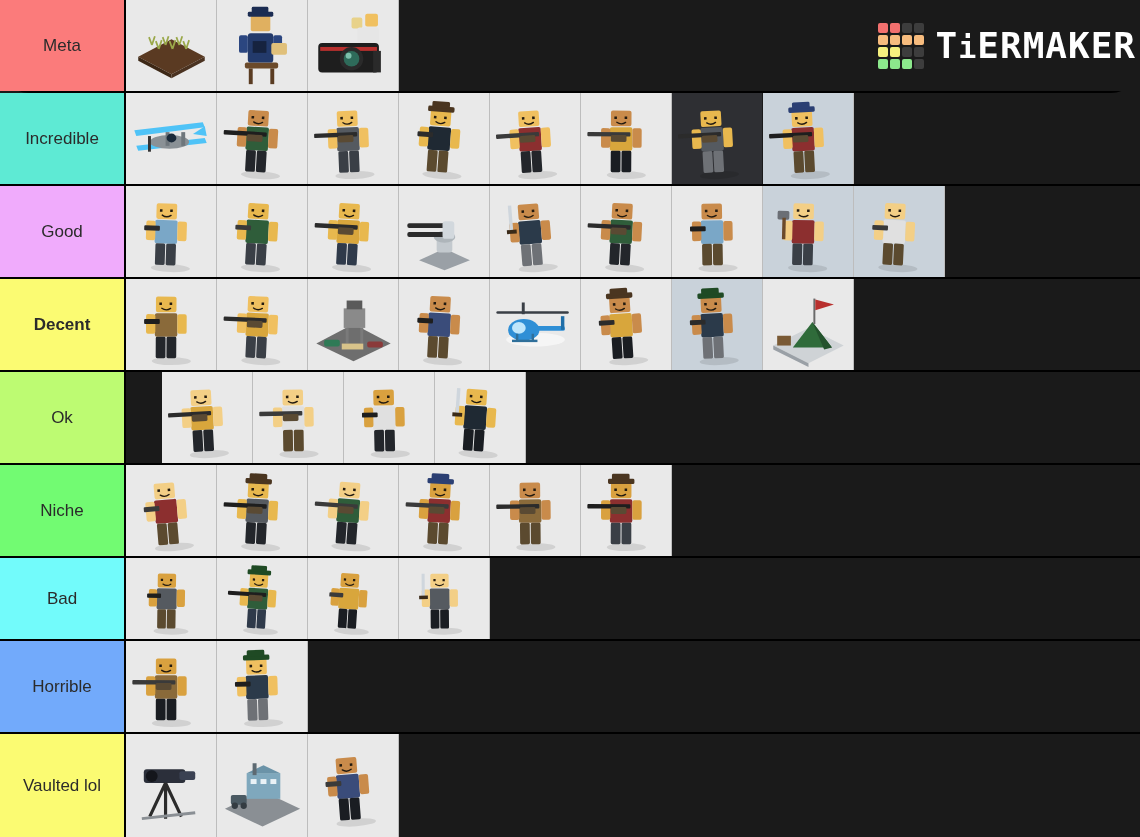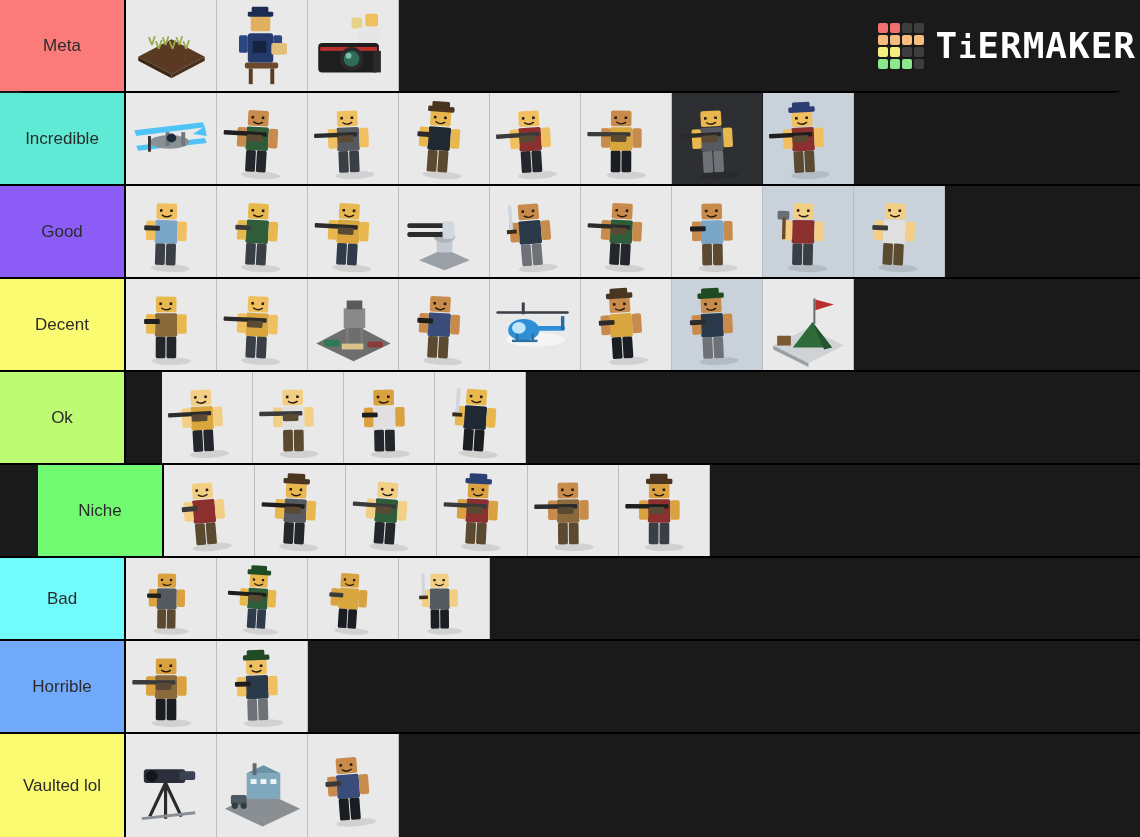--- a/index.html
+++ b/index.html
@@ -310,21 +310,21 @@
       <rect x="30" y="59" width="10" height="22" rx="1.5" fill="#5b4a2f"></rect>
       <rect x="41" y="59" width="10" height="22" rx="1.5" fill="#5b4a2f"></rect>
       <rect x="6" y="40" width="44" height="4.5" rx="1" fill="#1e1e1e"></rect>
          <rect x="30" y="43" width="16" height="7" rx="1.5" fill="#5a4a33"></rect>
     </g>
   </svg>
         </div>
       </div>
     </div>
     <div class="tier-row" style="height: 93px;">
-      <div class="tier-label" style="background: #8b5cf6;">Good</div>
+      <div class="tier-label" style="background: #f0abfc;">Good</div>
       <div class="tier-items">
         <div class="tile">
           <svg viewBox="0 0 91 93" xmlns="http://www.w3.org/2000/svg">
     <g transform="translate(45 48) rotate(1.8) translate(-45 -48)">
       <ellipse cx="46" cy="84" rx="20" ry="4" fill="#000" opacity="0.10"></ellipse>
       <rect x="30" y="18" width="21" height="16" rx="2" fill="#f0c060"></rect>
 
       <rect x="33.5" y="24" width="2.6" height="2.6" fill="#221a10"></rect>
       <rect x="44" y="24" width="2.6" height="2.6" fill="#221a10"></rect>
       <path d="M36 30 q4.5 3.2 9 0" stroke="#221a10" stroke-width="1.4" fill="none" stroke-linecap="round"></path>
@@ -474,21 +474,21 @@
       <rect x="20" y="36" width="9.5" height="20" rx="2" fill="#f3cf86"></rect>
       <rect x="52" y="36" width="9.5" height="20" rx="2" fill="#f3cf86"></rect>
       <rect x="30" y="59" width="10" height="22" rx="1.5" fill="#5b4a2f"></rect>
       <rect x="41" y="59" width="10" height="22" rx="1.5" fill="#5b4a2f"></rect>
       <rect x="18" y="41" width="16" height="5" rx="1" fill="#3a3a3a"></rect>
     </g>
   </svg>
         </div>
       </div>
     </div>
-    <div class="tier-row" style="height: 93px;">
+    <div class="tier-row" style="height: 93px; font-weight: bold;">
       <div class="tier-label" style="background: rgb(251, 251, 114);">Decent</div>
       <div class="tier-items">
         <div class="tile">
           <svg viewBox="0 0 91 93" xmlns="http://www.w3.org/2000/svg">
     <g transform="translate(45 48) rotate(0.3) translate(-45 -48)">
       <ellipse cx="46" cy="84" rx="20" ry="4" fill="#000" opacity="0.10"></ellipse>
       <rect x="30" y="18" width="21" height="16" rx="2" fill="#e8b84e"></rect>
 
       <rect x="33.5" y="24" width="2.6" height="2.6" fill="#221a10"></rect>
       <rect x="44" y="24" width="2.6" height="2.6" fill="#221a10"></rect>
@@ -695,21 +695,21 @@
       <rect x="52" y="36" width="9.5" height="20" rx="2" fill="#e8b84e"></rect>
       <rect x="30" y="59" width="10" height="22" rx="1.5" fill="#1a1d22"></rect>
       <rect x="41" y="59" width="10" height="22" rx="1.5" fill="#1a1d22"></rect>
       <rect x="20" y="18" width="3.5" height="26" fill="#cfd6dd"></rect>
               <rect x="17" y="43" width="10" height="4" fill="#3a2a18"></rect>
     </g>
   </svg>
         </div>
       </div>
     </div>
-    <div class="tier-row" style="height: 93px; padding-left: 38px;">
+    <div class="tier-row" style="height: 93px;">
       <div class="tier-label" style="background: rgb(114, 251, 114);">Niche</div>
       <div class="tier-items">
         <div class="tile">
           <svg viewBox="0 0 91 93" xmlns="http://www.w3.org/2000/svg">
     <g transform="translate(45 48) rotate(-4.8) translate(-45 -48)">
       <ellipse cx="46" cy="84" rx="20" ry="4" fill="#000" opacity="0.10"></ellipse>
       <rect x="30" y="18" width="21" height="16" rx="2" fill="#f3cf86"></rect>
 
       <rect x="33.5" y="24" width="2.6" height="2.6" fill="#221a10"></rect>
       <rect x="44" y="24" width="2.6" height="2.6" fill="#221a10"></rect>

